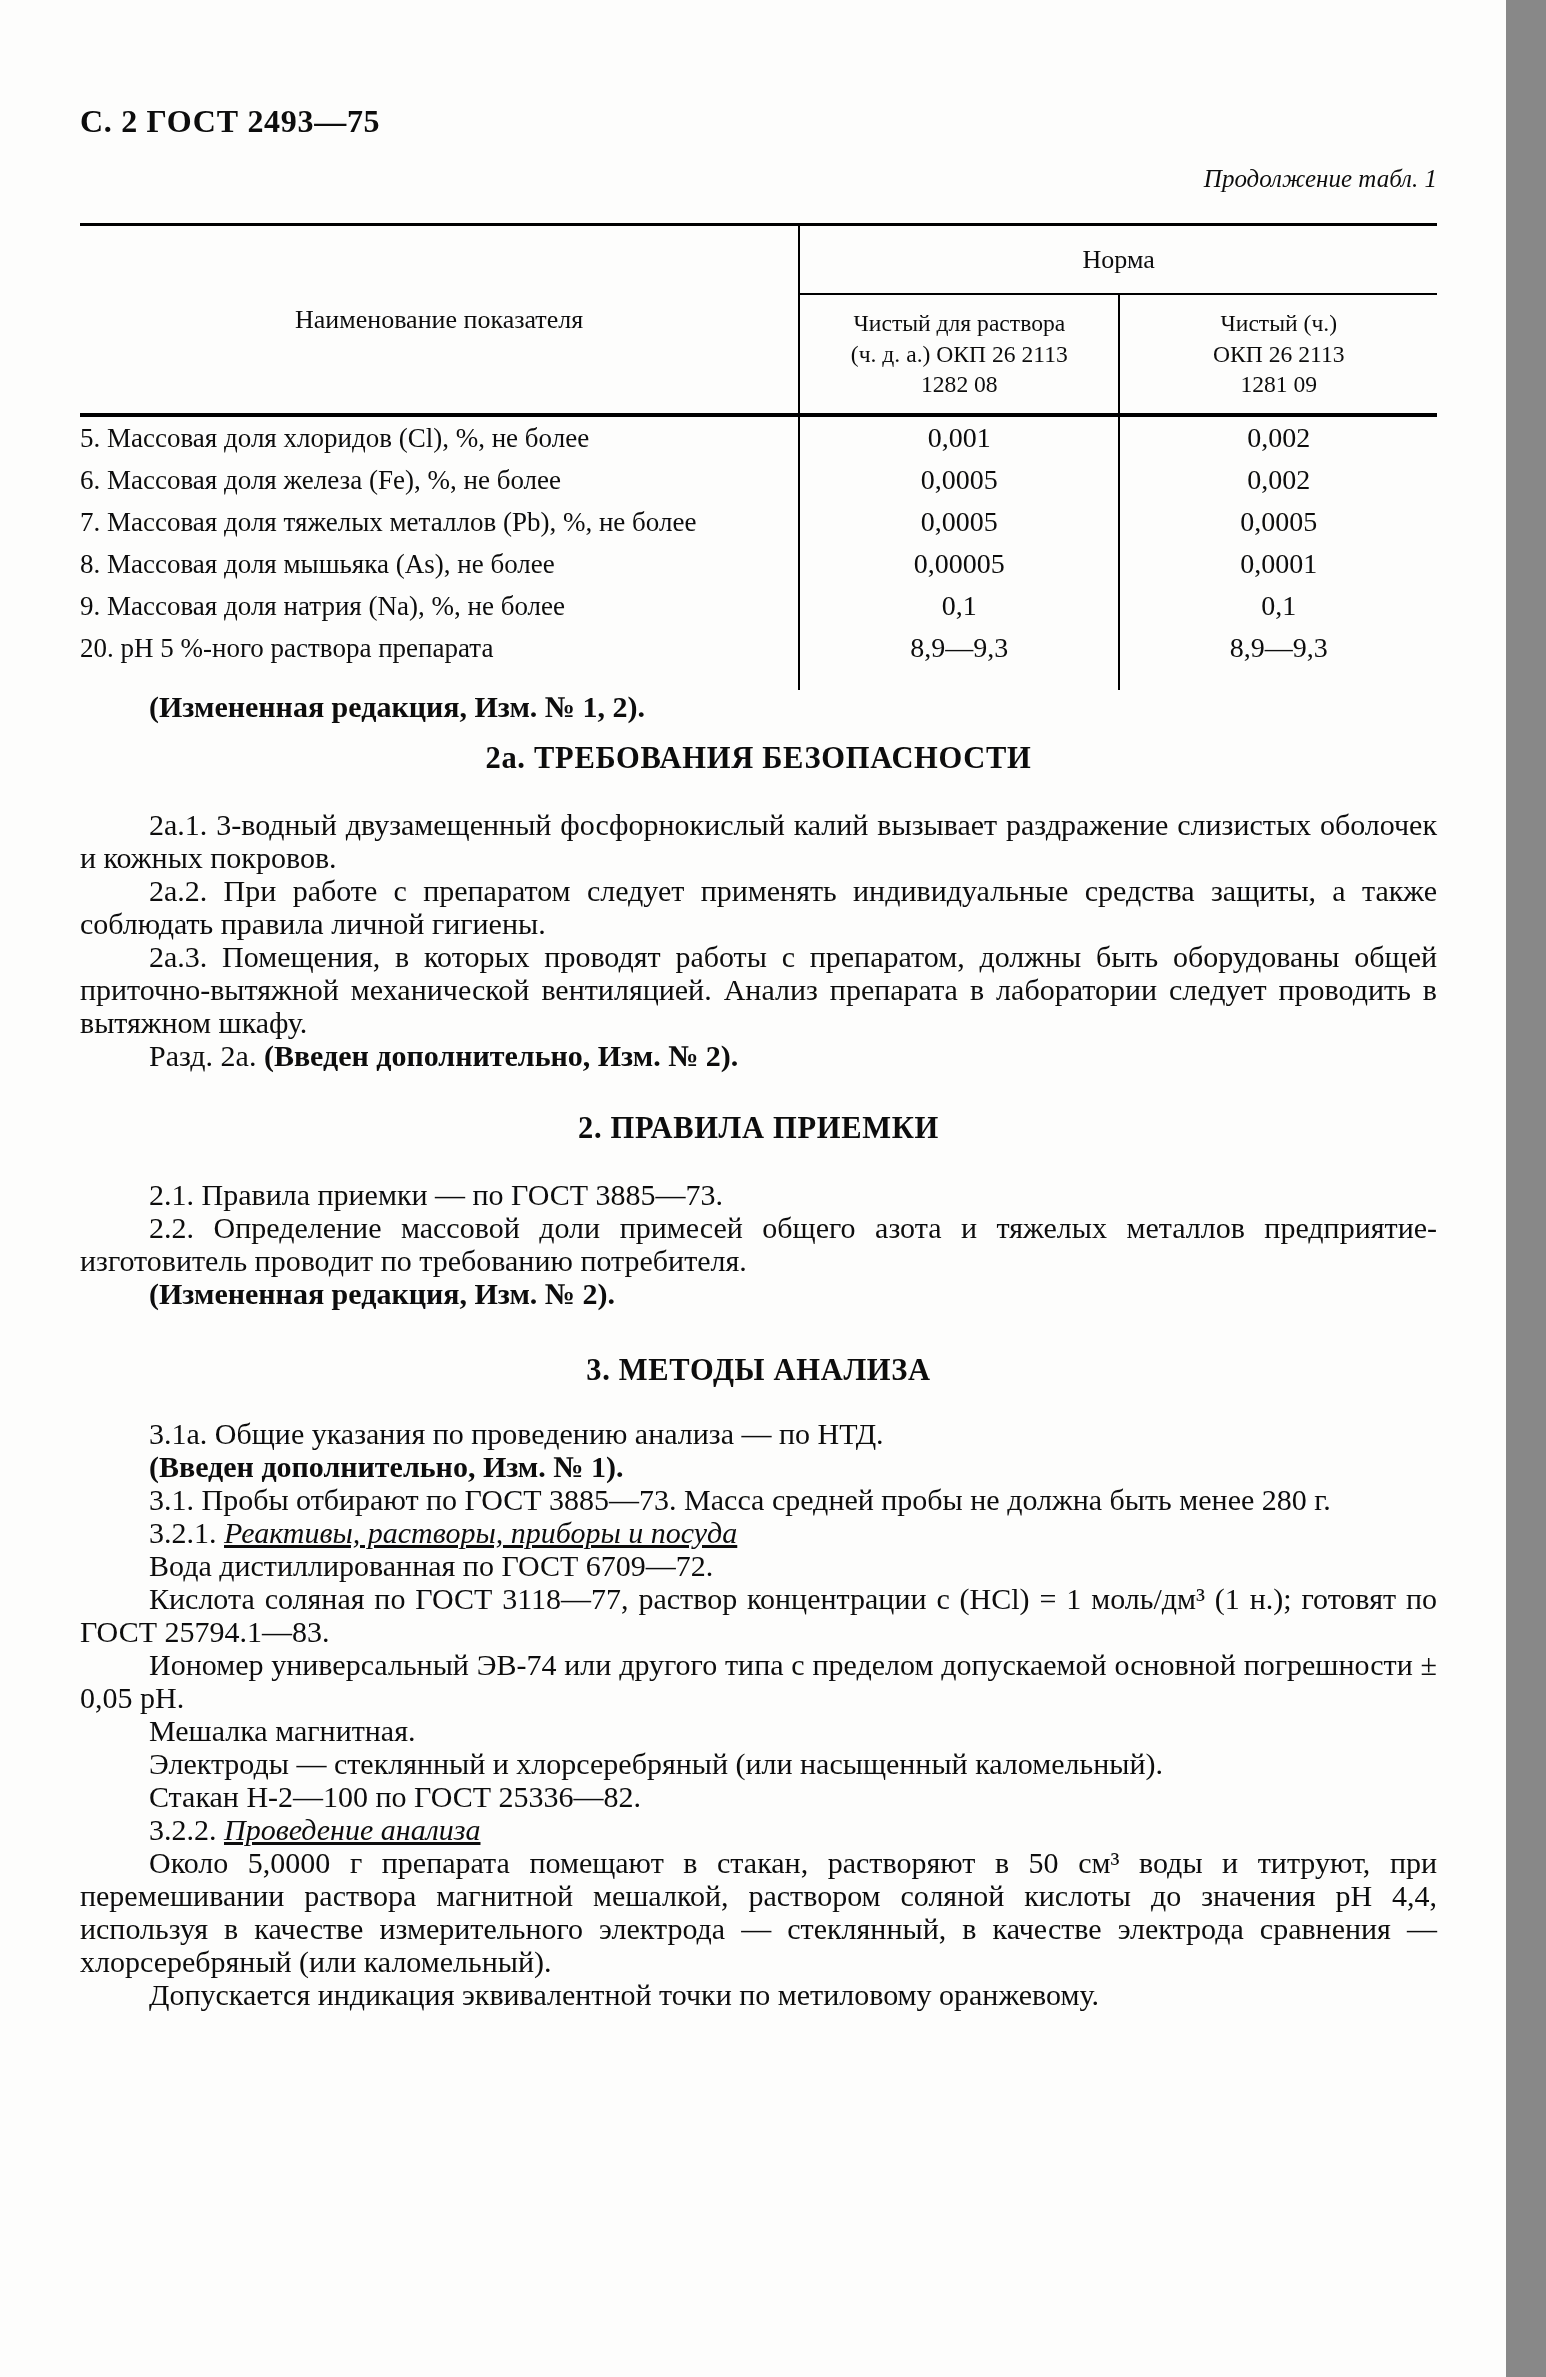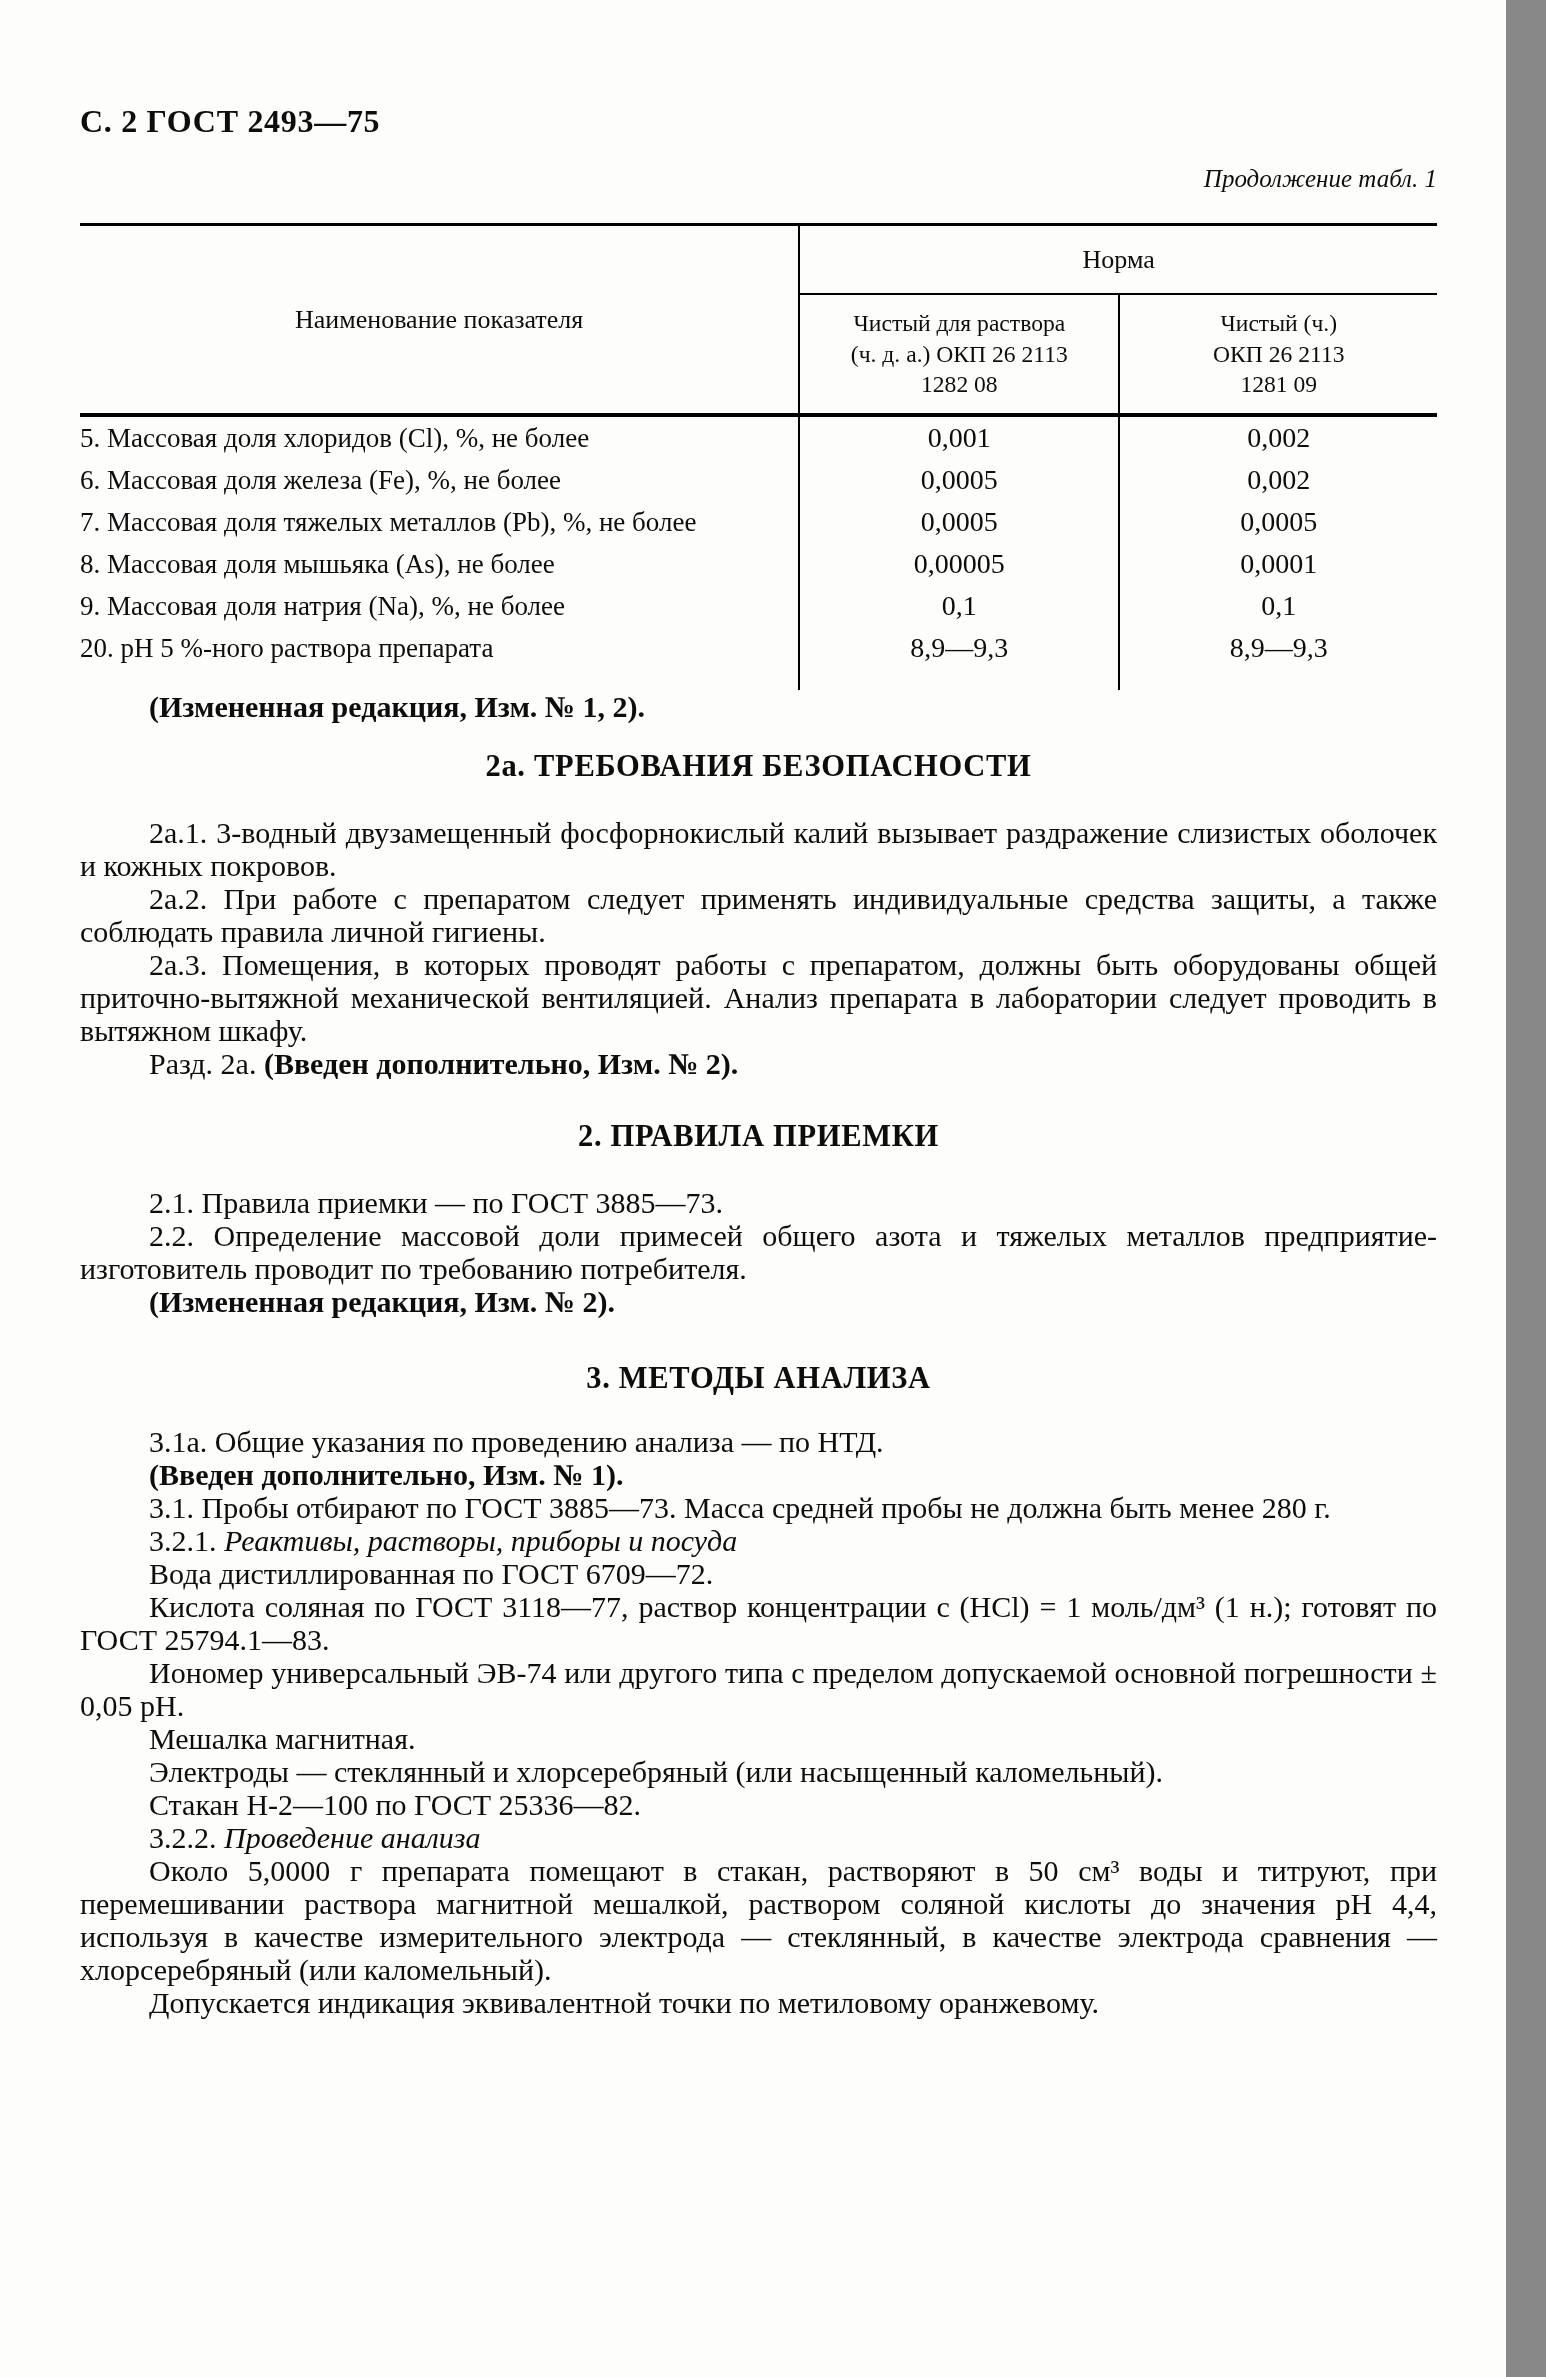--- a/index.html
+++ b/index.html
@@ -89,24 +89,24 @@
   .after-table { }
   h2.sec {
     margin: 39px 0 32px 0;
     font-size: 30.5px;
     line-height: 35px;
     font-weight: bold;
     text-align: center;
     text-indent: 0;
     letter-spacing: 0.7px;
   }
-  h2.sec-2a { margin-top: 26px; }
+  h2.sec-2a { margin-top: 18px; }
   h2.sec-3  { margin-top: 43px; margin-bottom: 29px; }
   .sperred { letter-spacing: 0.40em; }
-  .it { font-style: italic; }
+  .it { font-style: italic; text-decoration: underline; }
 </style>
 </head>
 <body>
 
 <div class="page">
   <div class="content">
 
     <div class="doc-header">С. 2 ГОСТ 2493—75</div>
 
     <div class="table-caption">Продолжение табл. 1</div>

